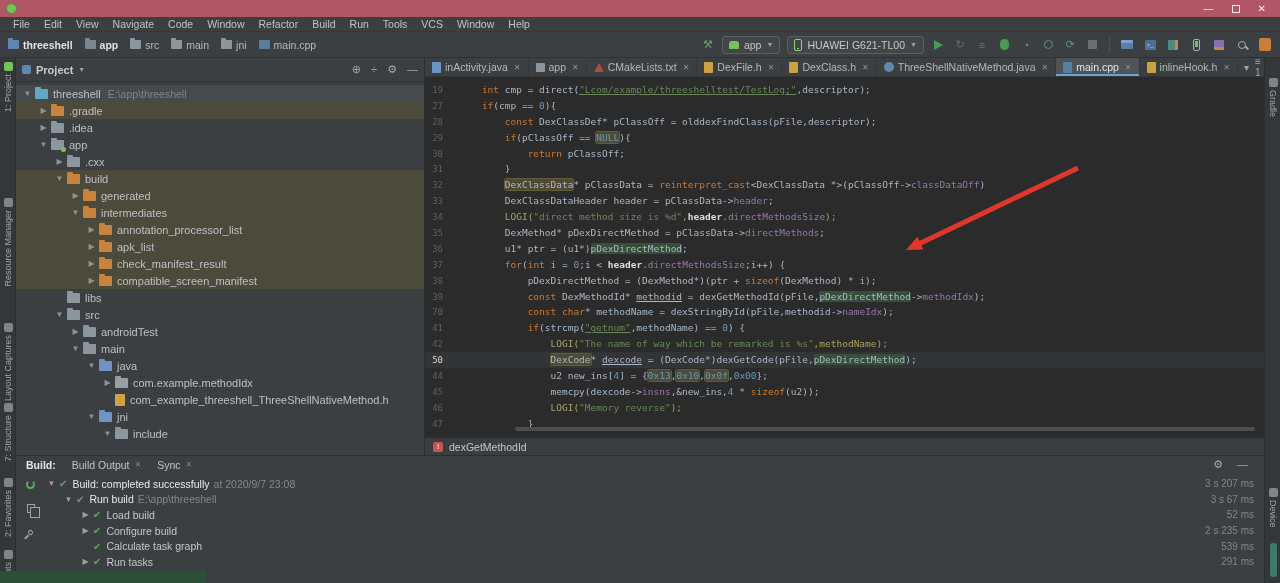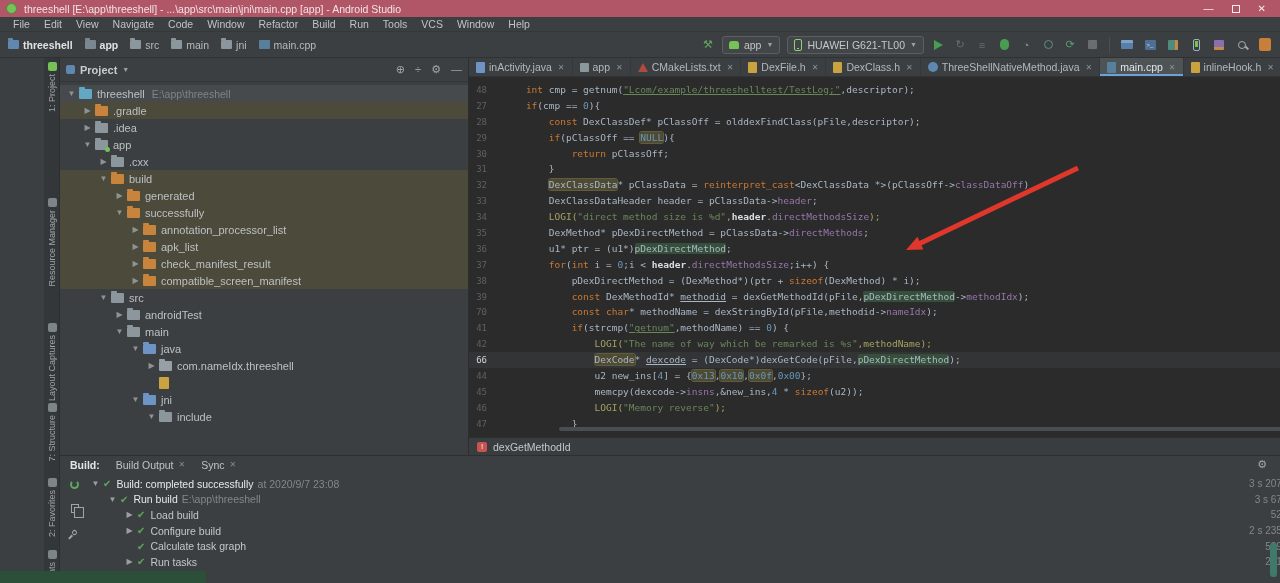--- a/index.html
+++ b/index.html
@@ -50,21 +50,21 @@
   .g-terminal { width:11px; height:10px; background:#4d6f94; border-radius:1px; color:#cfe2f2; font-size:6px; line-height:10px; text-align:center; }
   .g-inspector { width:10px; height:10px; background:#4f8a7e; border-radius:1px; border-right:3px solid #c78a45; }
   .g-phone { width:7px; height:12px; border:1px solid #9fb3bf; border-radius:2px; position:relative; background:#3c3f41; }
   .g-phone::after { content:""; position:absolute; top:1px; left:1px; right:1px; height:6px; background:#77c159; }
   .g-sdk { width:10px; height:10px; background:#8a6fb0; border-radius:1px; border-bottom:3px solid #c78a45; }
   .g-search { width:8px; height:8px; border:1.5px solid #a7abae; border-radius:50%; position:relative; }
   .g-search::after { content:""; position:absolute; width:4px; height:1.5px; background:#a7abae; transform:rotate(45deg); right:-4px; bottom:-1px; }
   .g-avatar { width:12px; height:13px; background:#c77f3a; border-radius:2px; }
 
   
-  .content { display:flex; height:525px;padding-left:44px; }
+  .content { display:flex; height:525px; }
   .side-bar { width:16px; background:#343739; position:relative; flex:none; }
   .side-bar.left { border-right:1px solid #2c2f30; }
   .side-bar.right { border-left:1px solid #2c2f30; }
   .vlabel { position:absolute; left:0; width:16px; display:flex; flex-direction:column; align-items:center; gap:3px; color:#9fa5a8; font-size:9px; }
   .vlabel .txt-up { writing-mode:vertical-rl; transform:rotate(180deg); white-space:nowrap; }
   .vlabel .txt-down { writing-mode:vertical-rl; white-space:nowrap; }
   .vmini { width:9px; height:9px; border-radius:2px; flex:none; }
 
   .center { width:1248px; display:flex; flex-direction:column; }
   .main-row { display:flex; height:397px; }
@@ -158,21 +158,20 @@
 
   .arrow-overlay { position:absolute; left:0; top:0; width:1280px; height:583px; pointer-events:none; z-index:40; }
 </style>
 </head>
 <body>
 
 <div class="window">
 
   <div class="titlebar">
     <span class="as-logo"></span>
-    <span class="title-text">threeshell [E:\app\threeshell] - ...\app\src\main\jni\main.cpp [app] - Android Studio</span>
     <span class="win-controls">
       <span>—</span>
       <span class="win-box"></span>
       <span>✕</span>
     </span>
   </div>
 
   <div class="menubar" id="menubar">
       <span class="menu-item">File</span>
       <span class="menu-item">Edit</span>
@@ -358,41 +357,46 @@
                 <span>build</span>
               </div>
               <div class="trow sel" style="padding-left: 54px;">
                 <span class="tarrow">▶</span>
                 <span class="ti folder-orange"></span>
                 <span>generated</span>
               </div>
               <div class="trow sel" style="padding-left: 54px;">
                 <span class="tarrow">▼</span>
                 <span class="ti folder-orange"></span>
-                <span>successfully</span>
+                <span>intermediates</span>
               </div>
               <div class="trow sel" style="padding-left: 70px;">
                 <span class="tarrow">▶</span>
                 <span class="ti folder-orange"></span>
                 <span>annotation_processor_list</span>
               </div>
               <div class="trow sel" style="padding-left: 70px;">
                 <span class="tarrow">▶</span>
                 <span class="ti folder-orange"></span>
                 <span>apk_list</span>
               </div>
               <div class="trow sel" style="padding-left: 70px;">
                 <span class="tarrow">▶</span>
                 <span class="ti folder-orange"></span>
                 <span>check_manifest_result</span>
               </div>
               <div class="trow sel" style="padding-left: 70px;">
                 <span class="tarrow">▶</span>
                 <span class="ti folder-orange"></span>
                 <span>compatible_screen_manifest</span>
+              </div>
+              <div class="trow" style="padding-left: 38px;">
+                <span class="tarrow"></span>
+                <span class="ti folder-grey"></span>
+                <span>libs</span>
               </div>
               <div class="trow" style="padding-left: 38px;">
                 <span class="tarrow">▼</span>
                 <span class="ti folder-grey"></span>
                 <span>src</span>
               </div>
               <div class="trow" style="padding-left: 54px;">
                 <span class="tarrow">▶</span>
                 <span class="ti folder-grey"></span>
                 <span>androidTest</span>
@@ -403,25 +407,26 @@
                 <span>main</span>
               </div>
               <div class="trow" style="padding-left: 70px;">
                 <span class="tarrow">▼</span>
                 <span class="ti folder-src"></span>
                 <span>java</span>
               </div>
               <div class="trow" style="padding-left: 86px;">
                 <span class="tarrow">▶</span>
                 <span class="ti package"></span>
-                <span>com.nameIdx.threeshell</span>
+                <span>com.example.methodIdx</span>
               </div>
               <div class="trow" style="padding-left: 86px;">
                 <span class="tarrow"></span>
                 <span class="ti h-file"></span>
+                <span>com_example_threeshell_ThreeShellNativeMethod.h</span>
               </div>
               <div class="trow" style="padding-left: 70px;">
                 <span class="tarrow">▼</span>
                 <span class="ti folder-src"></span>
                 <span>jni</span>
               </div>
               <div class="trow" style="padding-left: 86px;">
                 <span class="tarrow">▼</span>
                 <span class="ti folder-grey"></span>
                 <span>include</span>
@@ -471,38 +476,38 @@
                 <span>inlineHook.h</span>
                 <span class="x">✕</span>
               </span>
               <span class="tab-right">
                 <span>▾</span>
                 <span>≡ 1</span>
                 <span class="gradle-mini"></span>
               </span>
             </div>
           <div class="code" id="code">
-            <div class="cl"><span class="ln">48</span><span class="p">    </span><span class="k">int</span><span class="p"> cmp = getnum(</span><span class="su">"Lcom/example/threeshelltest/TestLog;"</span><span class="p">,descriptor);</span></div>
+            <div class="cl"><span class="ln">19</span><span class="p">    </span><span class="k">int</span><span class="p"> cmp = direct(</span><span class="su">"Lcom/example/threeshelltest/TestLog;"</span><span class="p">,descriptor);</span></div>
               <div class="cl"><span class="ln">27</span><span class="p">    </span><span class="k">if</span><span class="p">(cmp == </span><span class="n">0</span><span class="p">){</span></div>
               <div class="cl"><span class="ln">28</span><span class="p">        </span><span class="k">const</span><span class="p"> DexClassDef* pClassOff = olddexFindClass(pFile,descriptor);</span></div>
               <div class="cl"><span class="ln">29</span><span class="p">        </span><span class="k">if</span><span class="p">(pClassOff == </span><span class="n hl">NULL</span><span class="p">){</span></div>
               <div class="cl"><span class="ln">30</span><span class="p">            </span><span class="k">return</span><span class="p"> pClassOff;</span></div>
               <div class="cl"><span class="ln">31</span><span class="p">        }</span></div>
               <div class="cl"><span class="ln">32</span><span class="p">        </span><span class="p hl">DexClassData</span><span class="p">* pClassData = </span><span class="k">reinterpret_cast</span><span class="p">&lt;DexClassData *&gt;(pClassOff-&gt;</span><span class="f">classDataOff</span><span class="p">)</span></div>
               <div class="cl"><span class="ln">33</span><span class="p">        DexClassDataHeader header = pClassData-&gt;</span><span class="f">header</span><span class="p">;</span></div>
               <div class="cl"><span class="ln">34</span><span class="m">        LOGI(</span><span class="s">"direct method size is %d"</span><span class="m">,</span><span class="b">header</span><span class="m">.</span><span class="f">directMethodsSize</span><span class="m">);</span></div>
               <div class="cl"><span class="ln">35</span><span class="p">        DexMethod* pDexDirectMethod = pClassData-&gt;</span><span class="f">directMethods</span><span class="p">;</span></div>
               <div class="cl"><span class="ln">36</span><span class="p">        u1* ptr = (u1*)</span><span class="p hg">pDexDirectMethod</span><span class="p">;</span></div>
               <div class="cl"><span class="ln">37</span><span class="p">        </span><span class="k">for</span><span class="p">(</span><span class="k">int</span><span class="p"> i = </span><span class="n">0</span><span class="p">;i &lt; </span><span class="b">header</span><span class="p">.</span><span class="f">directMethodsSize</span><span class="p">;i++) {</span></div>
               <div class="cl"><span class="ln">38</span><span class="p">            pDexDirectMethod = (DexMethod*)(ptr + </span><span class="k">sizeof</span><span class="p">(DexMethod) * i);</span></div>
               <div class="cl"><span class="ln">39</span><span class="p">            </span><span class="k">const</span><span class="p"> DexMethodId* </span><span class="d">methodid</span><span class="p"> = dexGetMethodId(pFile,</span><span class="p hg">pDexDirectMethod</span><span class="p">-&gt;</span><span class="f">methodIdx</span><span class="p">);</span></div>
               <div class="cl"><span class="ln">70</span><span class="p">            </span><span class="k">const</span><span class="p"> </span><span class="k">char</span><span class="p">* methodName = dexStringById(pFile,methodid-&gt;</span><span class="f">nameIdx</span><span class="p">);</span></div>
               <div class="cl"><span class="ln">41</span><span class="p">            </span><span class="k">if</span><span class="p">(strcmp(</span><span class="su">"getnum"</span><span class="p">,methodName) == </span><span class="n">0</span><span class="p">) {</span></div>
               <div class="cl"><span class="ln">42</span><span class="m">                LOGI(</span><span class="s">"The name of way which be remarked is %s"</span><span class="m">,methodName);</span></div>
-              <div class="cl cur"><span class="ln cur">66</span><span class="p">                </span><span class="p hl">DexCode</span><span class="p">* </span><span class="d">dexcode</span><span class="p"> = (DexCode*)dexGetCode(pFile,</span><span class="p hg">pDexDirectMethod</span><span class="p">);</span></div>
+              <div class="cl cur"><span class="ln cur">50</span><span class="p">                </span><span class="p hl">DexCode</span><span class="p">* </span><span class="d">dexcode</span><span class="p"> = (DexCode*)dexGetCode(pFile,</span><span class="p hg">pDexDirectMethod</span><span class="p">);</span></div>
               <div class="cl"><span class="ln">44</span><span class="p">                u2 new_ins[</span><span class="n">4</span><span class="p">] = {</span><span class="n hl">0x13</span><span class="p">,</span><span class="n hl">0x10</span><span class="p">,</span><span class="n hl">0x0f</span><span class="p">,</span><span class="n">0x00</span><span class="p">};</span></div>
               <div class="cl"><span class="ln">45</span><span class="p">                memcpy(dexcode-&gt;</span><span class="f">insns</span><span class="p">,&amp;new_ins,</span><span class="n">4</span><span class="p"> * </span><span class="k">sizeof</span><span class="p">(u2));</span></div>
               <div class="cl"><span class="ln">46</span><span class="m">                LOGI(</span><span class="s">"Memory reverse"</span><span class="m">);</span></div>
               <div class="cl"><span class="ln">47</span><span class="p">            }</span></div>
               <div class="stripe" id="stripe">
                 <div class="mark" style="top: 8px; height: 6px; background: rgb(207, 91, 86);"></div>
                 <div class="mark" style="top: 18px; height: 3px; background: rgb(184, 163, 74);"></div>
                 <div class="mark" style="top: 23px; height: 3px; background: rgb(184, 163, 74);"></div>
                 <div class="mark" style="top: 28px; height: 3px; background: rgb(184, 163, 74);"></div>
                 <div class="mark" style="top: 52px; height: 3px; background: rgb(138, 132, 148);"></div>

